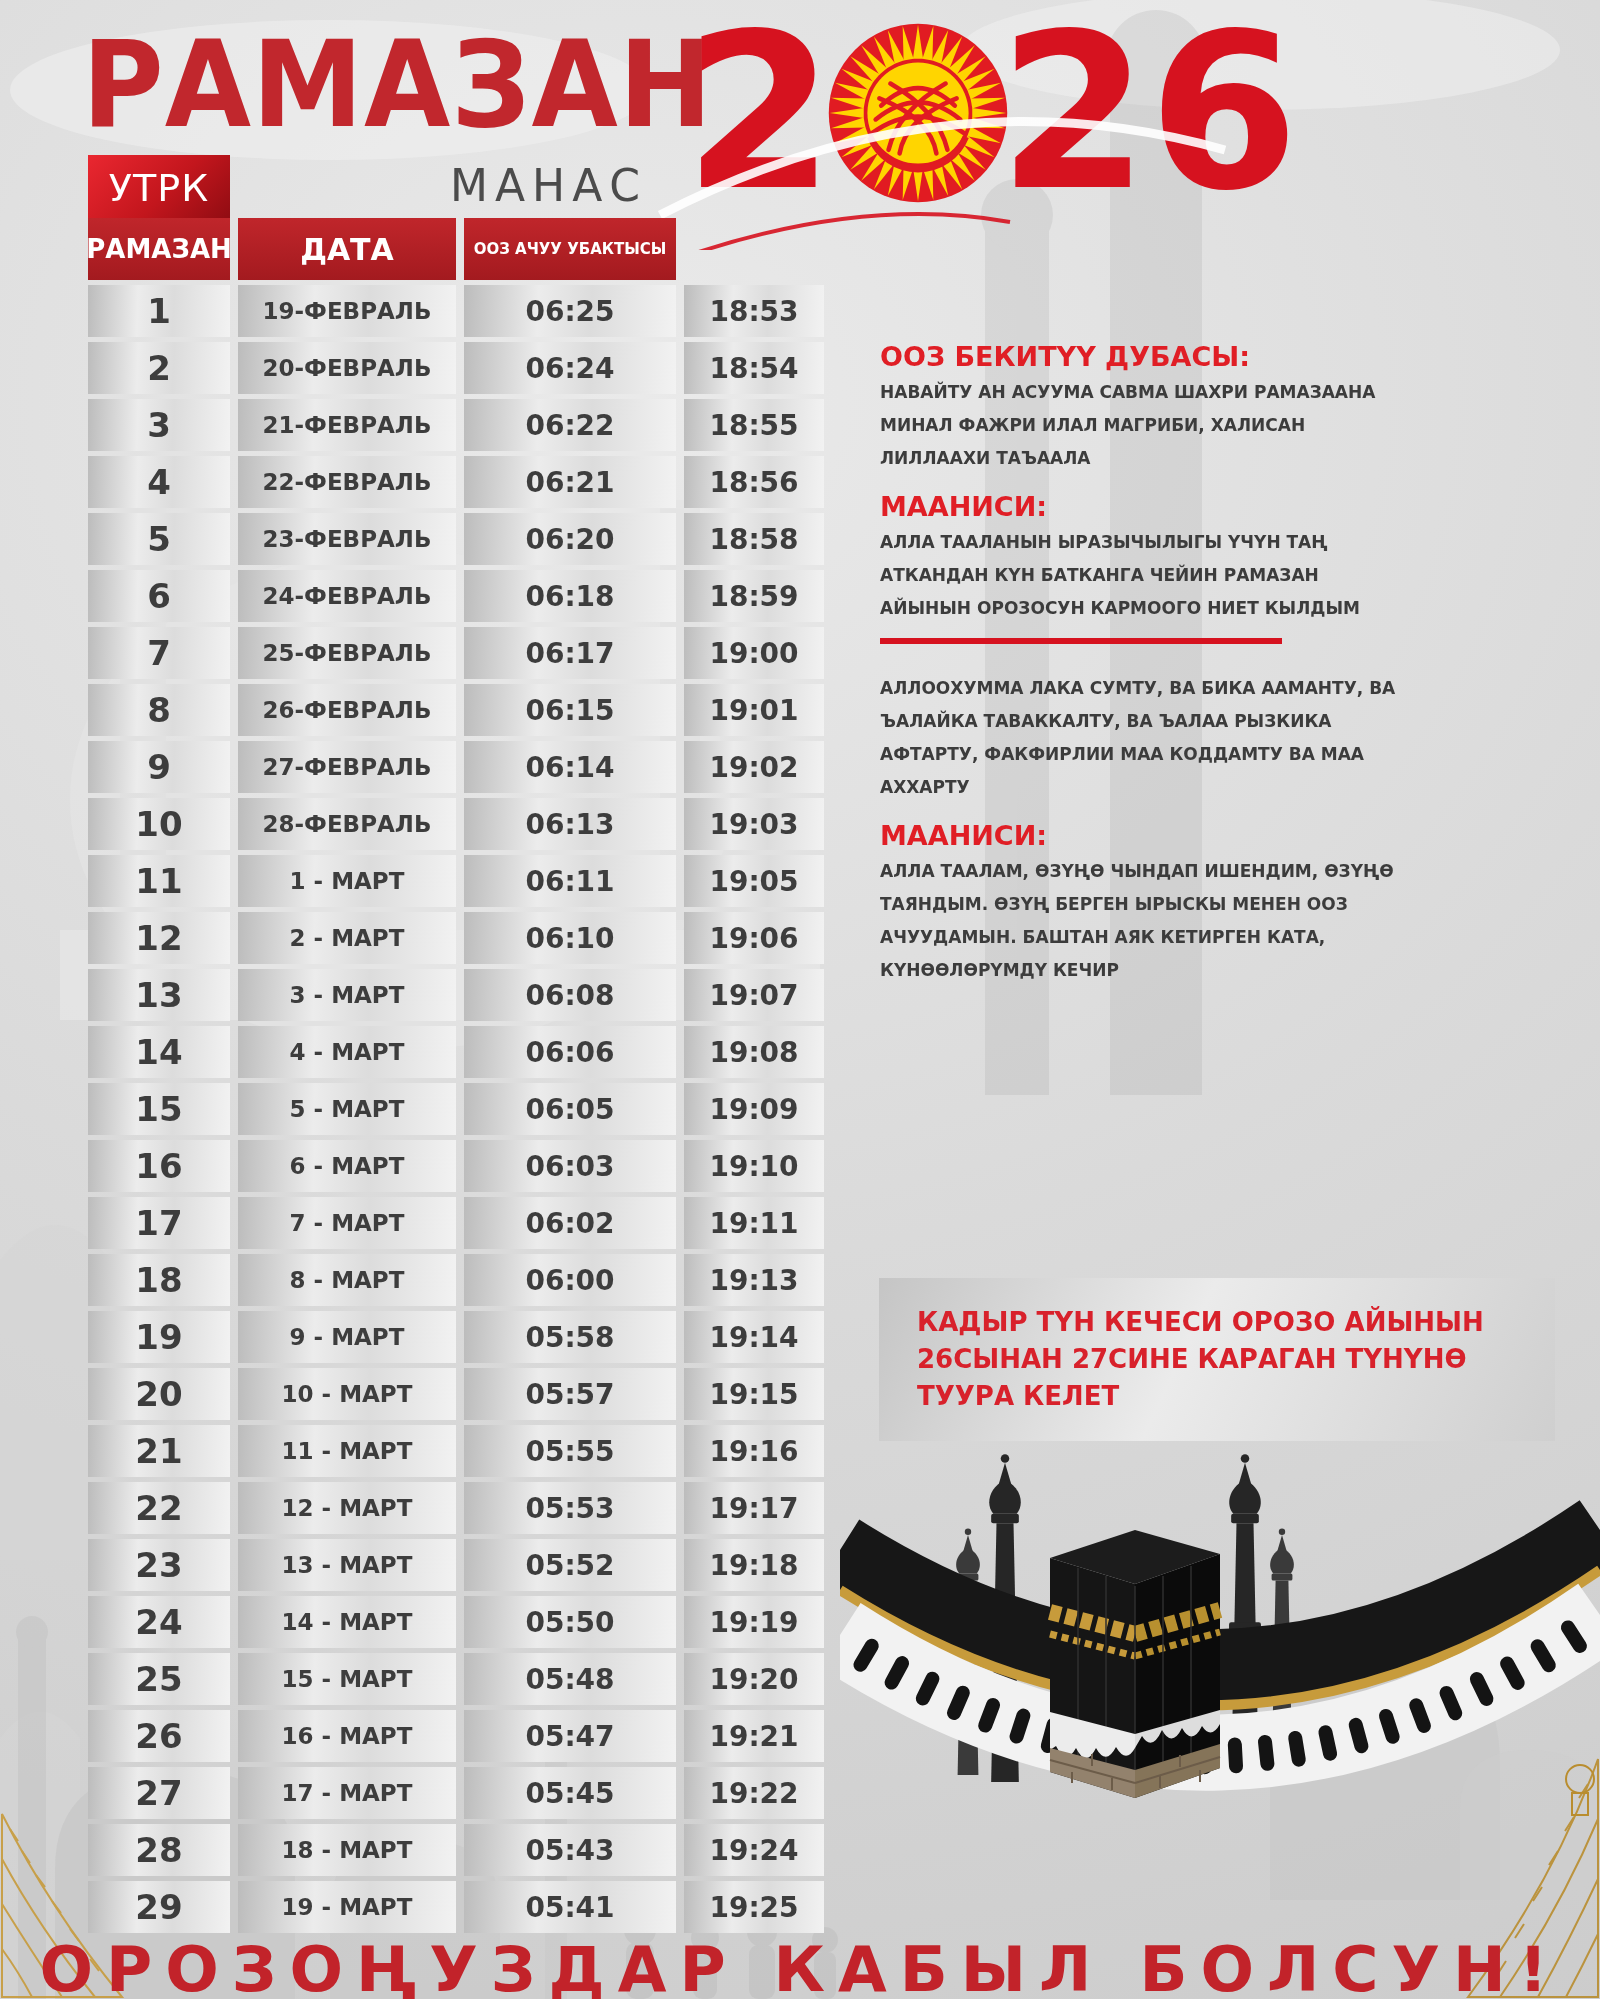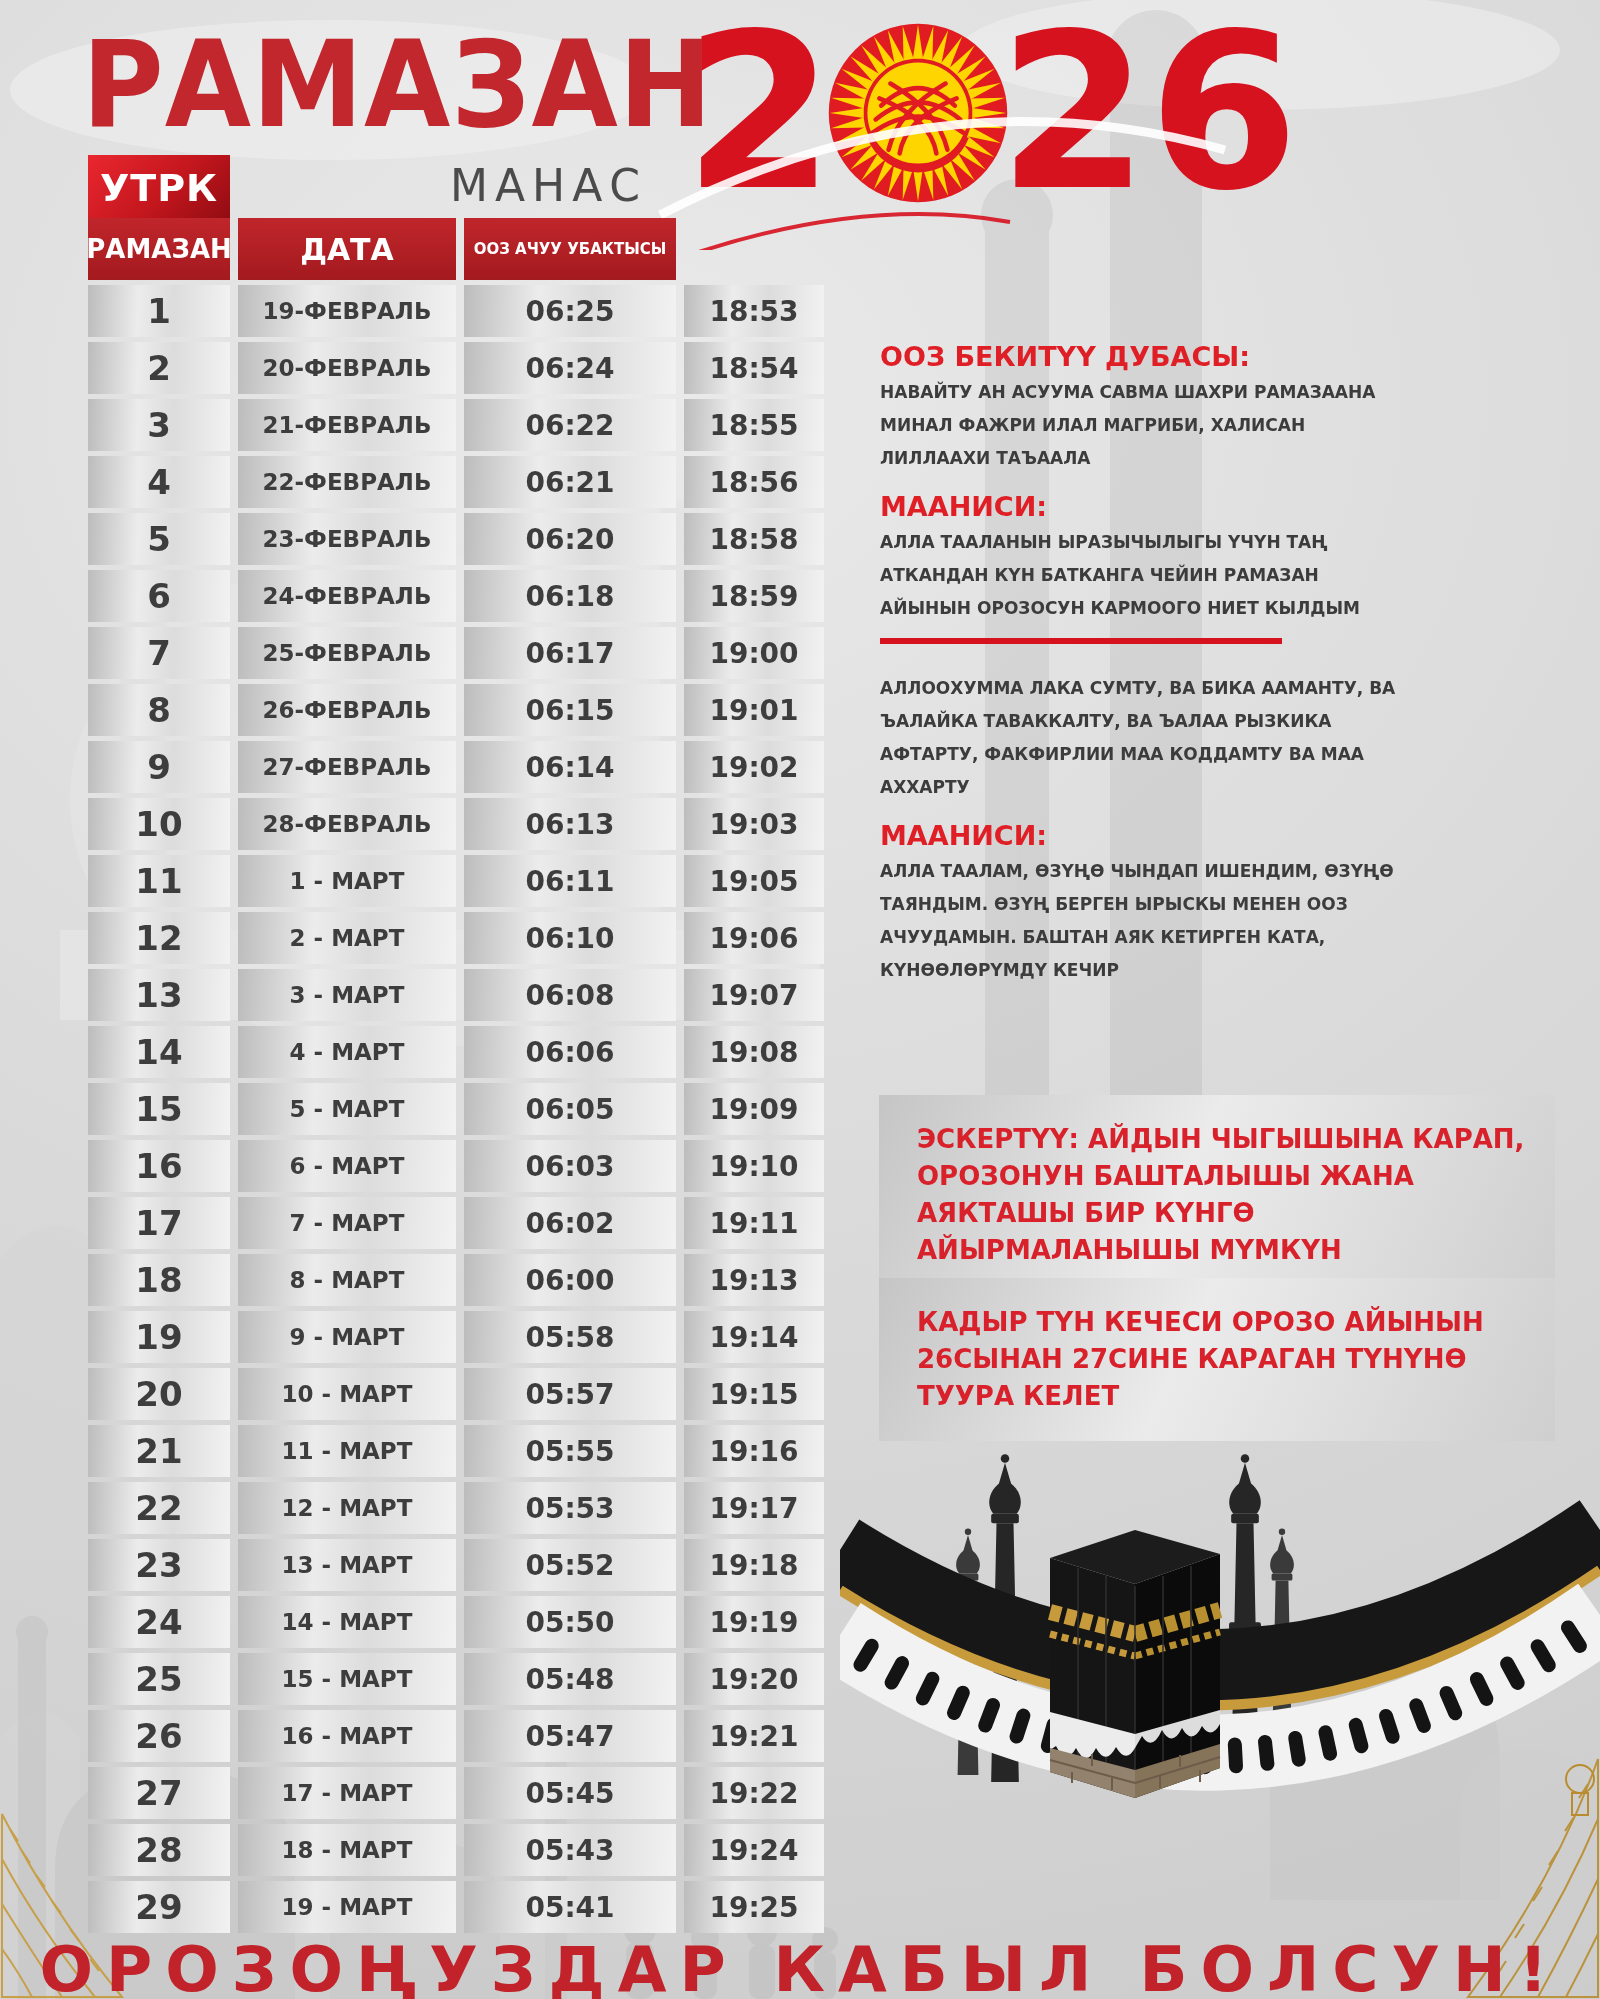--- a/index.html
+++ b/index.html
@@ -14,21 +14,21 @@
   
   .title{
     position:absolute;left:82px;top:14px;
     font-size:120px;font-weight:bold;color:#c1272d;line-height:1.18;
     transform:scaleX(.93);transform-origin:left top;letter-spacing:1px;
   }
   .channel-badge{position:absolute;left:88px;top:155px;width:142px;height:67px;}
   .channel-red{
     height:66px;background:linear-gradient(135deg,#ea2730 0%,#c3161d 55%,#8f0c12 100%);
     display:flex;align-items:center;justify-content:center;
-    color:#fff;font-weight:bold;font-size:38px;letter-spacing:1px;
+    color:#fff;font-weight:normal;font-size:38px;letter-spacing:1px;
   }
   .channel-stripe{height:9px;background:linear-gradient(90deg,#ffe000,#e3b81a 60%,#b98a22);}
   .program{
     position:absolute;left:450px;top:160px;
     font-size:44px;color:#4b4b4b;letter-spacing:7px;font-weight:normal;
   }
   .year-logo{
     position:absolute;left:684px;top:8px;height:210px;
     display:flex;align-items:center;color:#d6121f;font-weight:bold;
     font-size:216px;line-height:1;
@@ -330,21 +330,20 @@
     <p class="sec-h">ООЗ БЕКИТҮҮ ДУБАСЫ:</p>
     <p class="sec-b">НАВАЙТУ АН АСУУМА САВМА ШАХРИ РАМАЗААНА МИНАЛ ФАЖРИ ИЛАЛ МАГРИБИ, ХАЛИСАН ЛИЛЛААХИ ТАЪААЛА</p>
     <p class="sec-h">МААНИСИ:</p>
     <p class="sec-b">АЛЛА ТААЛАНЫН ЫРАЗЫЧЫЛЫГЫ ҮЧҮН ТАҢ АТКАНДАН КҮН БАТКАНГА ЧЕЙИН РАМАЗАН АЙЫНЫН ОРОЗОСУН КАРМООГО НИЕТ КЫЛДЫМ</p>
     <div class="divider"></div>
     <p class="sec-b">АЛЛООХУММА ЛАКА СУМТУ, ВА БИКА ААМАНТУ, ВА ЪАЛАЙКА ТАВАККАЛТУ, ВА ЪАЛАА РЫЗКИКА АФТАРТУ, ФАКФИРЛИИ МАА КОДДАМТУ ВА МАА АХХАРТУ</p>
     <p class="sec-h">МААНИСИ:</p>
     <p class="sec-b">АЛЛА ТААЛАМ, ӨЗҮҢӨ ЧЫНДАП ИШЕНДИМ, ӨЗҮҢӨ ТАЯНДЫМ. ӨЗҮҢ БЕРГЕН ЫРЫСКЫ МЕНЕН ООЗ АЧУУДАМЫН. БАШТАН АЯК КЕТИРГЕН КАТА, КҮНӨӨЛӨРҮМДҮ КЕЧИР</p>
   </div>
 
-  <div class="notice notice1">ЭСКЕРТҮҮ: АЙДЫН ЧЫГЫШЫНА КАРАП, ОРОЗОНУН БАШТАЛЫШЫ ЖАНА АЯКТАШЫ БИР КҮНГӨ АЙЫРМАЛАНЫШЫ МҮМКҮН</div>
   <div class="notice notice2">КАДЫР ТҮН КЕЧЕСИ ОРОЗО АЙЫНЫН 26СЫНАН 27СИНЕ КАРАГАН ТҮНҮНӨ ТУУРА КЕЛЕТ</div>
 
   <svg class="kaaba-svg" width="760" height="480" viewBox="0 0 760 480">
     <defs>
       <symbol id="minaret" viewBox="0 0 60 310">
         <circle cx="30" cy="6" r="4"></circle>
         <polygon points="30,10 37,34 23,34"></polygon>
         <path d="M30,26 C46,34 48,50 41,58 L19,58 C12,50 14,34 30,26 Z"></path>
         <rect x="17" y="58" width="26" height="9" rx="2"></rect>
         <polygon points="22,67 38,67 43,310 17,310"></polygon>

